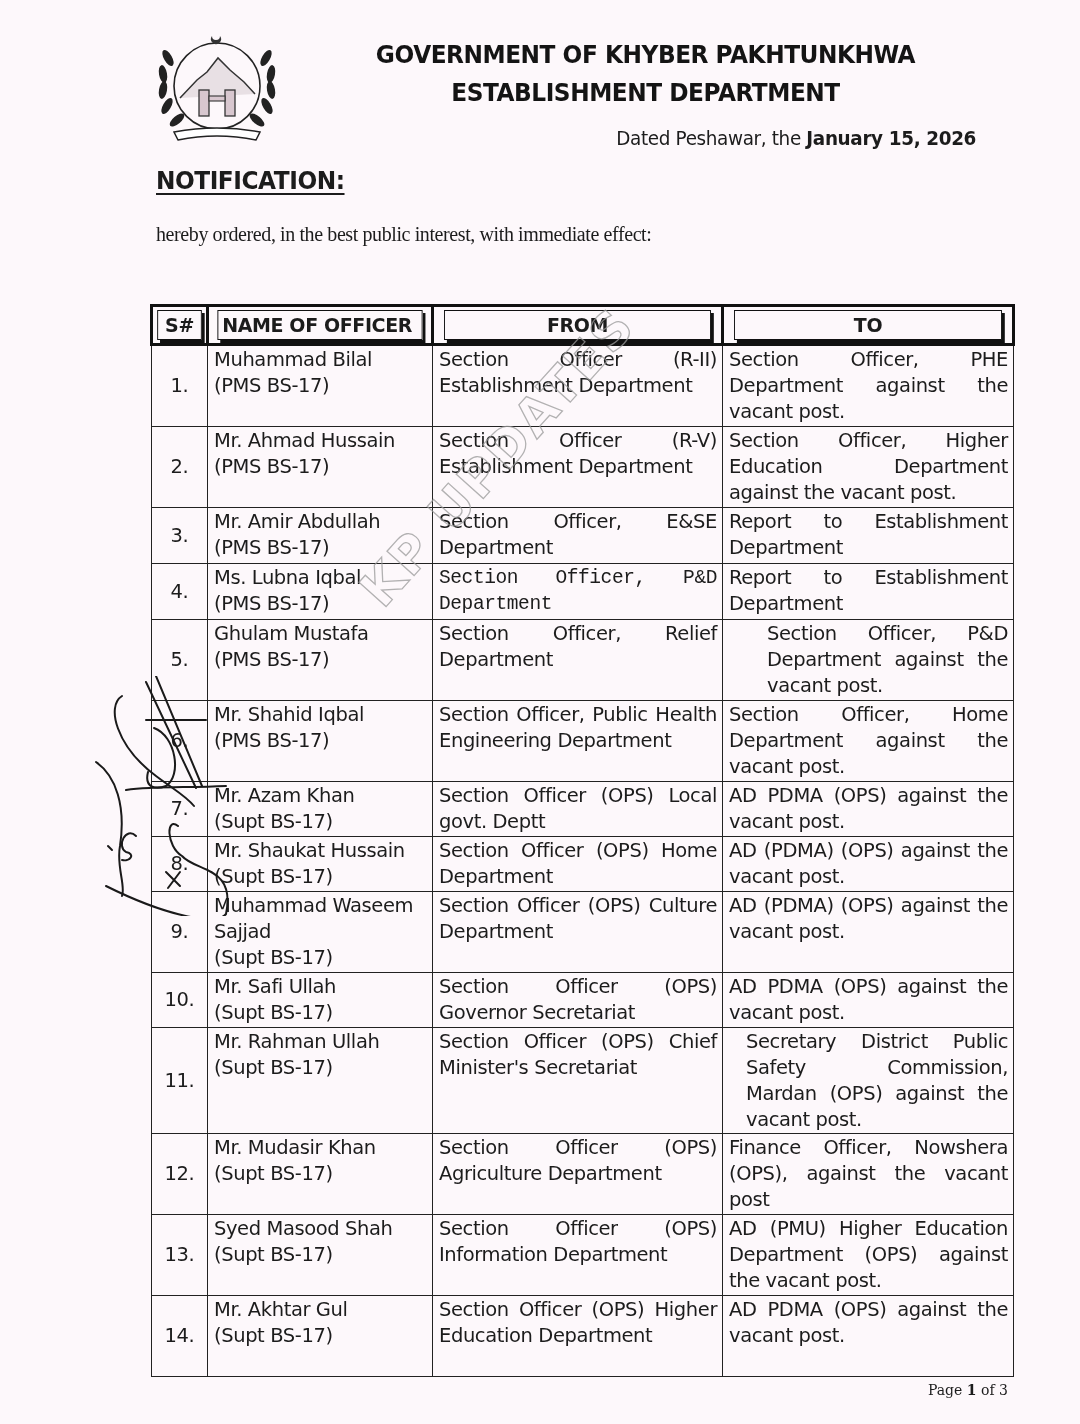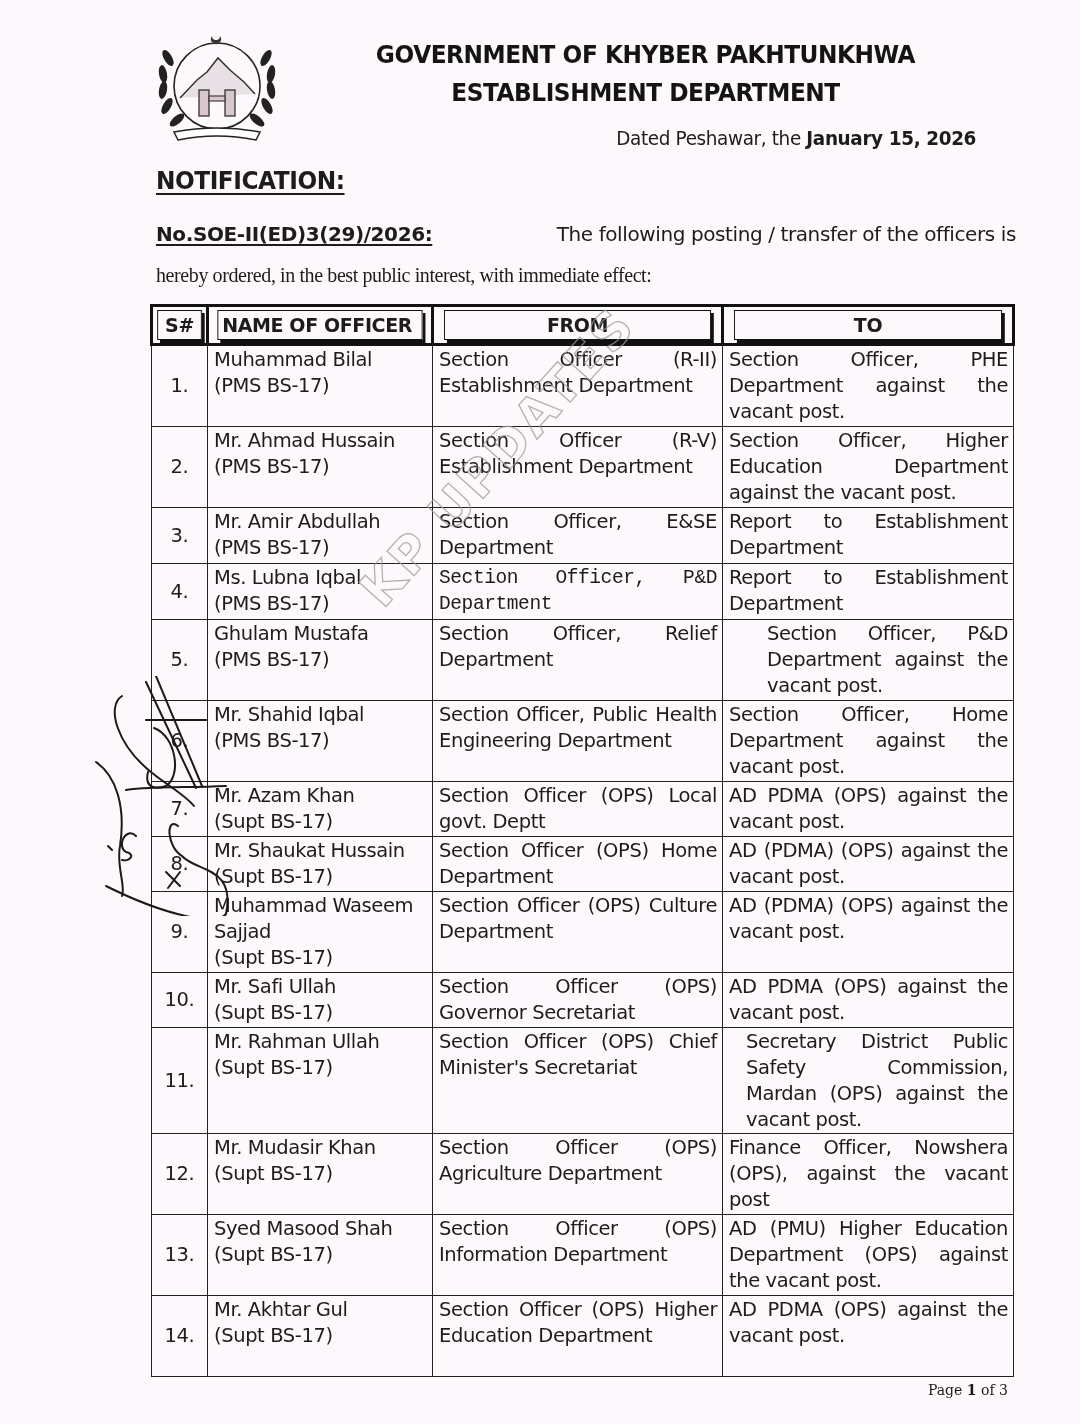--- a/index.html
+++ b/index.html
@@ -122,24 +122,20 @@
     <div>ESTABLISHMENT DEPARTMENT</div>
   </div>
 
   <div class="dated">
     <span>Dated Peshawar, the </span><b>January 15, 2026</b>
   </div>
 
   <div class="notif-heading">NOTIFICATION:</div>
 
   <div class="intro">
-    <div class="line1">
-      <span class="ref">No.SOE-II(ED)3(29)/2026:</span>
-      <span>The following posting / transfer of the officers is</span>
-    </div>
     <div class="line2">hereby ordered, in the best public interest, with immediate effect:</div>
   </div>
 
   <div class="tbl-wrap">
     <table class="orders">
       <colgroup>
         <col class="c-sn">
           <col class="c-name">
           <col class="c-from">
           <col class="c-to">

